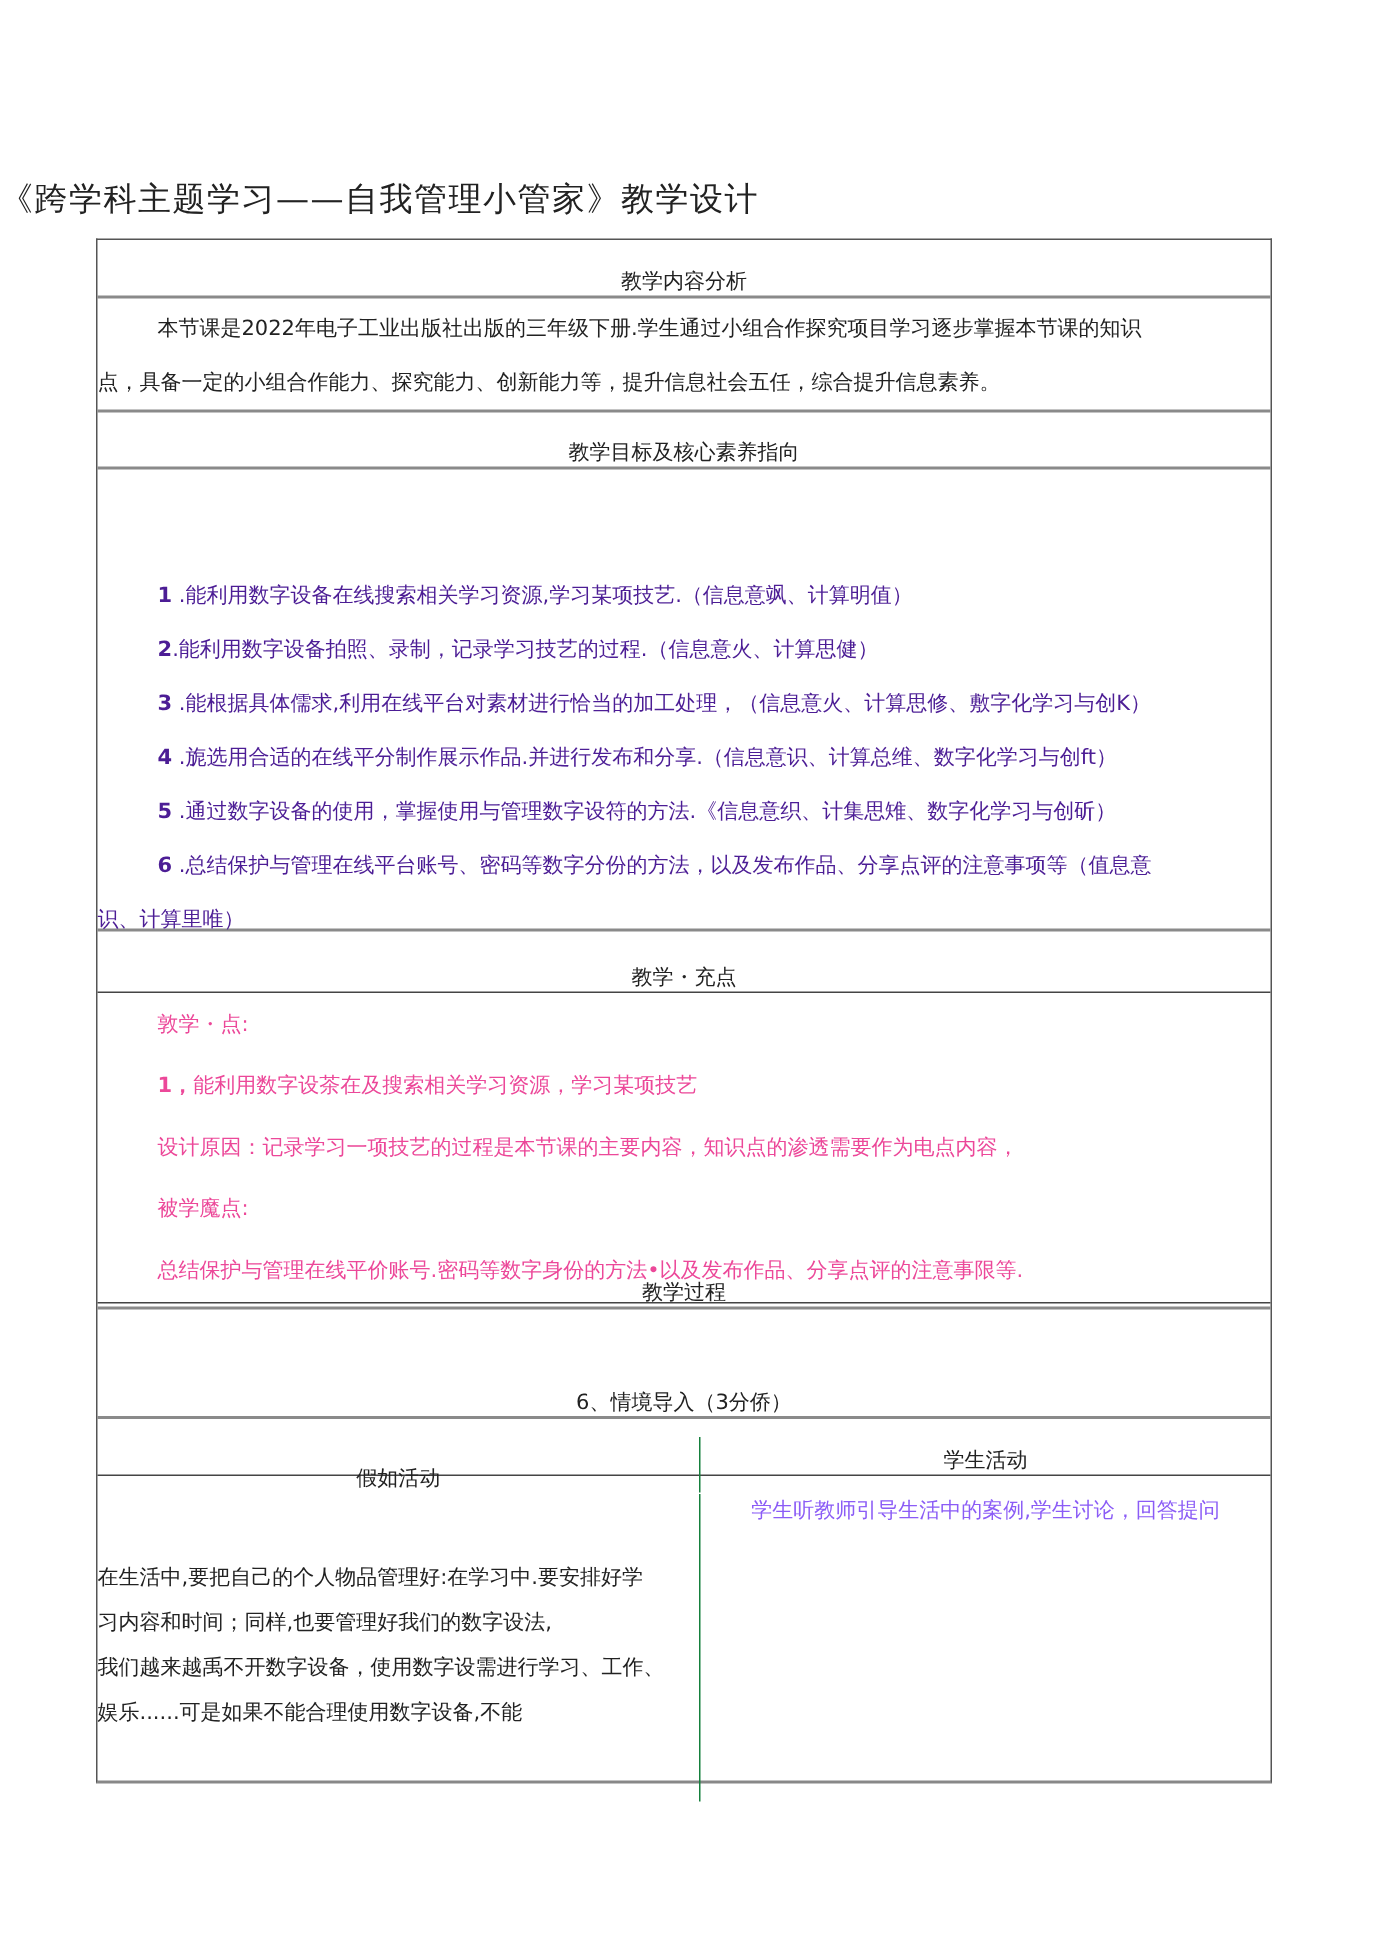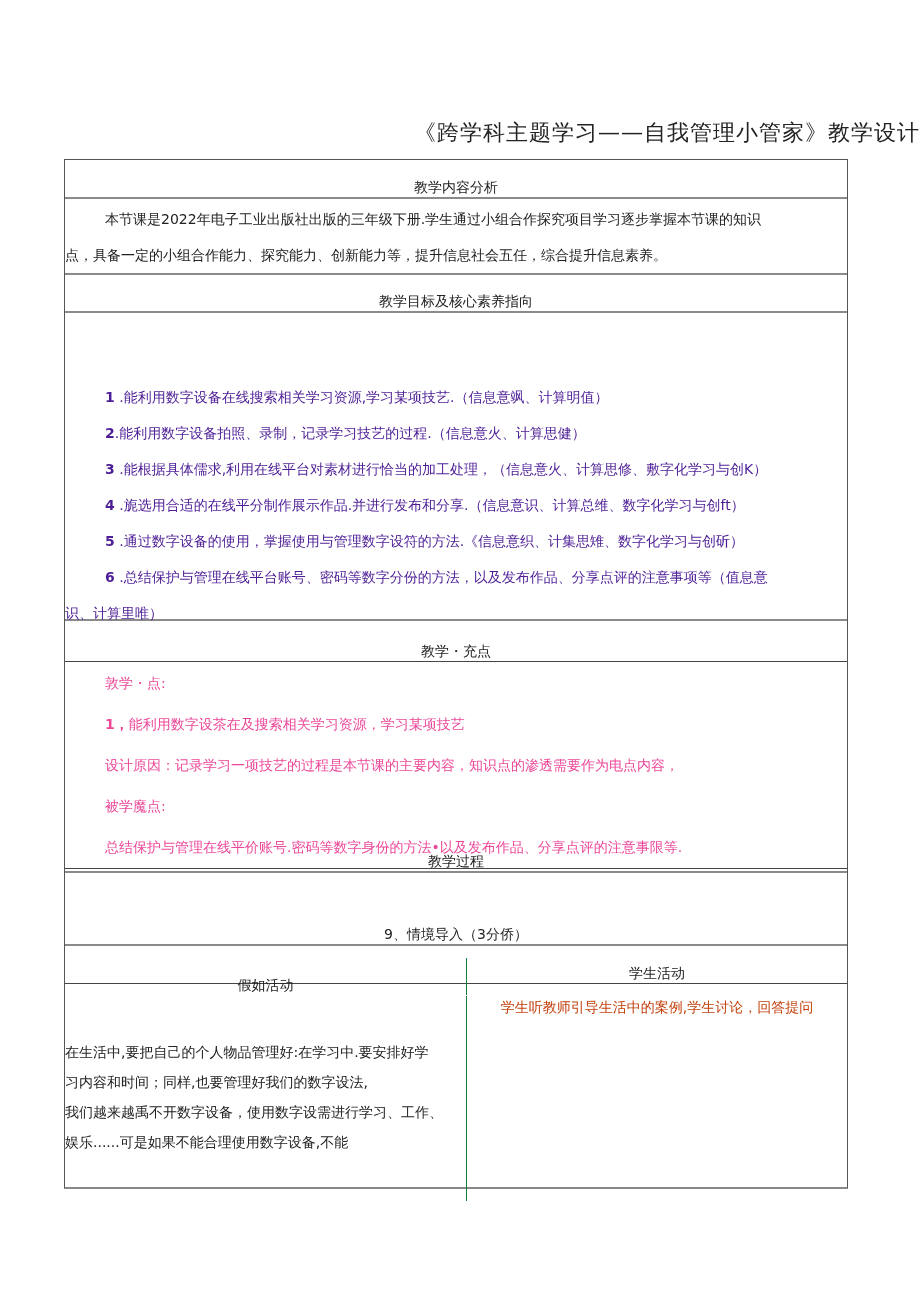--- a/index.html
+++ b/index.html
@@ -13,21 +13,21 @@
       position: relative;
       font-family: "DejaVu Sans", "Liberation Sans", sans-serif;
       color: #1a1a1a;
       overflow: hidden;
     }
     .doc-title {
       position: absolute;
       left: 0;
       top: 118px;
       width: 920px;
-      text-align: right;
+      text-align: left;
       font-family: "DejaVu Serif", "Liberation Serif", serif;
       font-size: 22px;
       letter-spacing: 1px;
       color: #222;
     }
     .table {
       position: absolute;
       left: 64px;
       top: 159px;
       width: 784px;
@@ -98,21 +98,21 @@
       line-height: 30px;
       color: #222;
       padding-left: 0;
       white-space: nowrap;
     }
     .student-text {
       padding-top: 8px;
       text-align: center;
       font-size: 14px;
       line-height: 30px;
-      color: #c2410c;
+      color: #8b5cf6;
     }
   </style>
 </head>
 <body>
 
 <div class="doc-title">《跨学科主题学习——自我管理小管家》教学设计</div>
 
 <div class="table">
 
   <div class="row hdr" style="top:0; height:39px;">
@@ -152,21 +152,21 @@
       <div>被学魔点:</div>
       <div>总结保护与管理在线平价账号.密码等数字身份的方法•以及发布作品、分享点评的注意事限等.</div>
     </div>
   </div>
 
   <div class="row hdr" style="top:676px; height:37px;">
     <span>教学过程</span>
   </div>
 
   <div class="row hdr" style="top:746px; height:40px;">
-    <span>9、情境导入（3分侨）</span>
+    <span>6、情境导入（3分侨）</span>
   </div>
 
   <div class="row thin" style="top:786px; height:38px;">
     <div class="col-left hdr">
       <span>假如活动</span>
     </div>
     <div class="col-right hdr">
       <span>学生活动</span>
     </div>
   </div>

